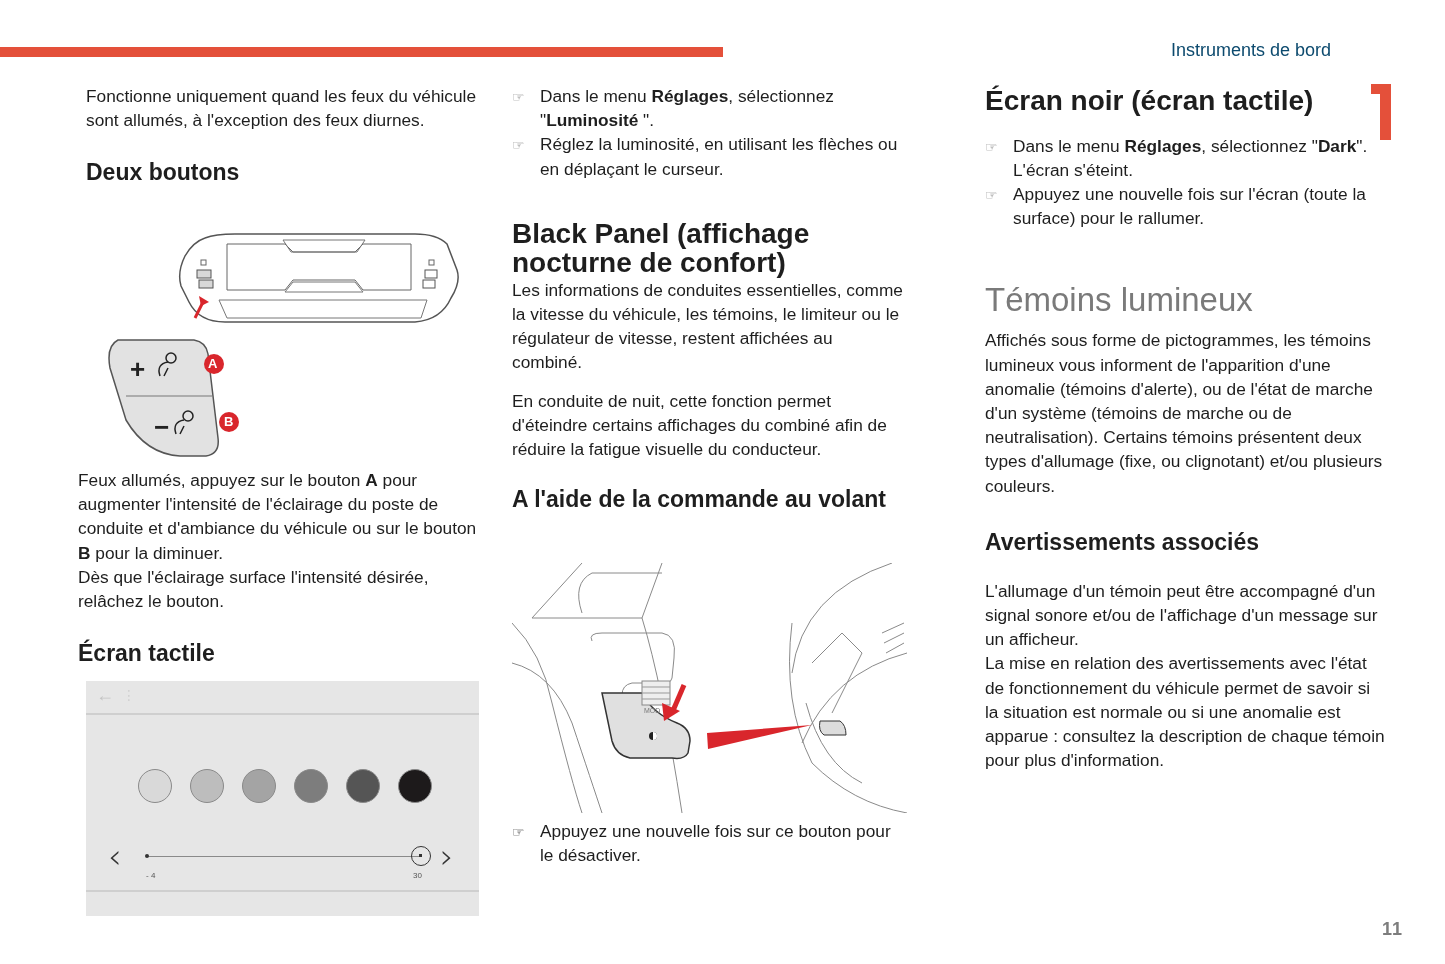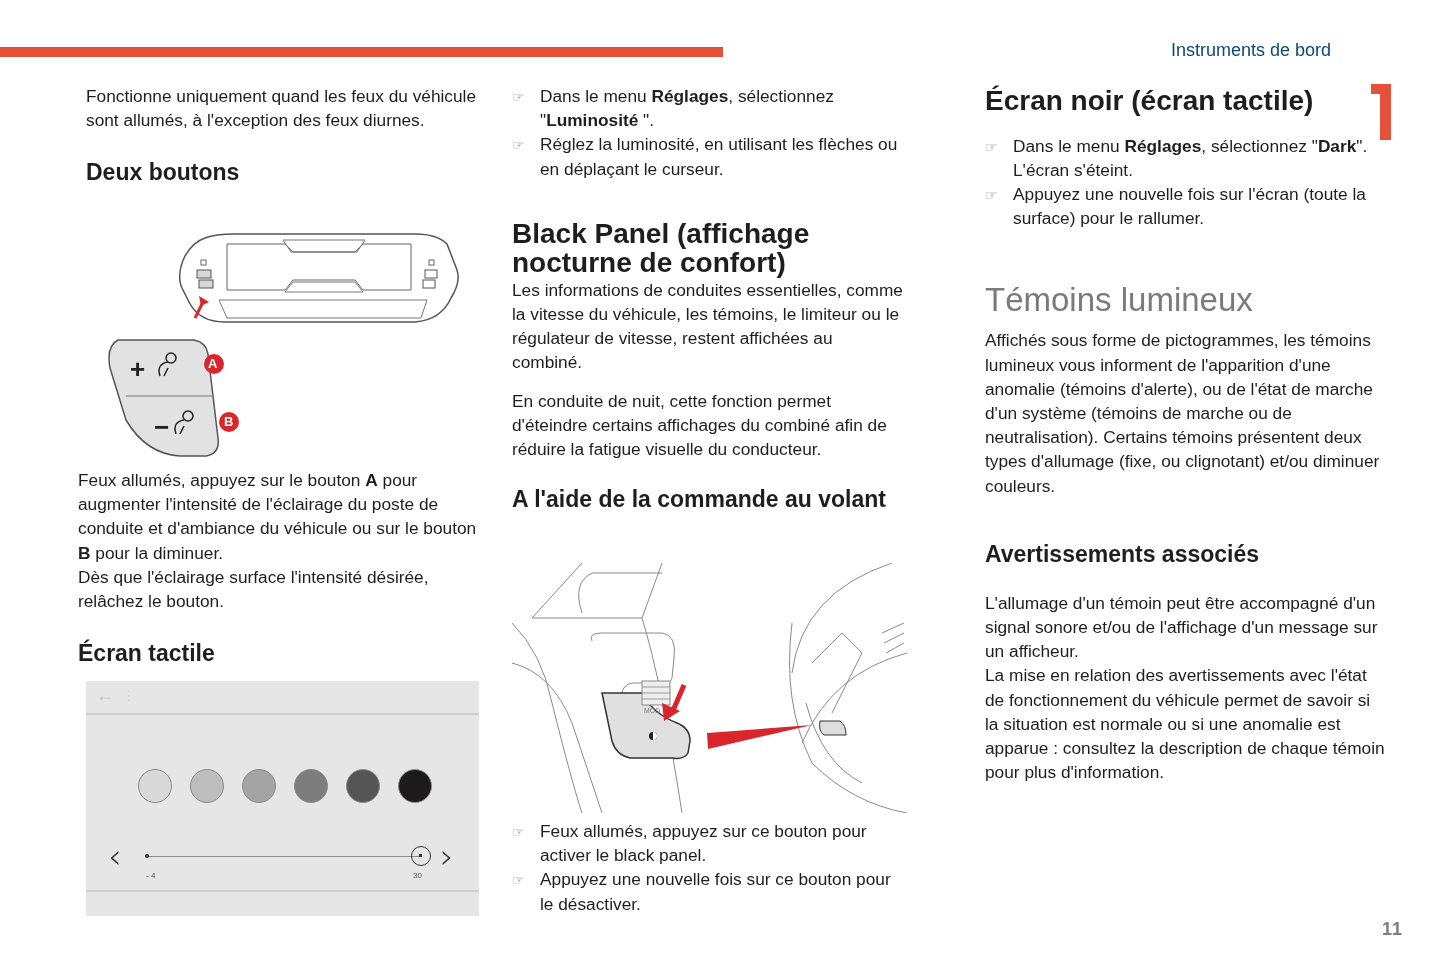--- a/index.html
+++ b/index.html
@@ -155,29 +155,29 @@
   <path d="M141 169 A4 4 0 0 1 141 177 Z" fill="#fff"></path>
   <path d="M172 122 L160 150" stroke="#d9262c" stroke-width="5"></path>
   <path d="M150 140 L168 148 L152 158 Z" fill="#d9262c"></path>
   <path d="M195 170 L300 162 L196 186 Z" fill="#d9262c"></path>
   <path d="M308 158 H328 Q334 162 334 172 H312 Q306 168 308 158 Z" fill="#ddd" stroke="#333" stroke-width="1"></path>
   <text x="132" y="150" font-size="7" fill="#777" font-family="Liberation Sans, sans-serif">MOD</text>
 </svg>
 
 <div class="col" style="left:512px;top:819px;width:395px">
   <ul class="bullets">
-    <li><span class="hand">☞</span><span>Feux allumés, appuyez sur ce bouton pour activer le black panel.</span></li>
+    <li><span class="hand">☞</span></li>
     <li><span class="hand">☞</span><span>Appuyez une nouvelle fois sur ce bouton pour le désactiver.</span></li>
   </ul>
 </div>
 
 <div class="col col3">
   <div class="h1" style="margin-top:2px">Écran noir (écran tactile)</div>
   <ul class="bullets" style="margin-top:18px">
     <li><span class="hand">☞</span><span>Dans le menu </span><b>Réglages</b><span>, sélectionnez "</span><b>Dark</b><span>". L'écran s'éteint.</span></li>
     <li><span class="hand">☞</span><span>Appuyez une nouvelle fois sur l'écran (toute la surface) pour le rallumer.</span></li>
   </ul>
   <div class="h1light" style="margin-top:52px">Témoins lumineux</div>
-  <p style="margin-top:10px">Affichés sous forme de pictogrammes, les témoins lumineux vous informent de l'apparition d'une anomalie (témoins d'alerte), ou de l'état de marche d'un système (témoins de marche ou de neutralisation). Certains témoins présentent deux types d'allumage (fixe, ou clignotant) et/ou diminuer couleurs.</p>
-  <div class="h2" style="margin-top:42px">Avertissements associés</div>
+  <p style="margin-top:10px">Affichés sous forme de pictogrammes, les témoins lumineux vous informent de l'apparition d'une anomalie (témoins d'alerte), ou de l'état de marche d'un système (témoins de marche ou de neutralisation). Certains témoins présentent deux types d'allumage (fixe, ou clignotant) et/ou plusieurs couleurs.</p>
+  <div class="h2" style="margin-top:30px">Avertissements associés</div>
   <p style="margin-top:23px">L'allumage d'un témoin peut être accompagné d'un signal sonore et/ou de l'affichage d'un message sur un afficheur.</p>
   <p>La mise en relation des avertissements avec l'état de fonctionnement du véhicule permet de savoir si la situation est normale ou si une anomalie est apparue : consultez la description de chaque témoin pour plus d'information.</p>
 </div>
 
 </body></html>

